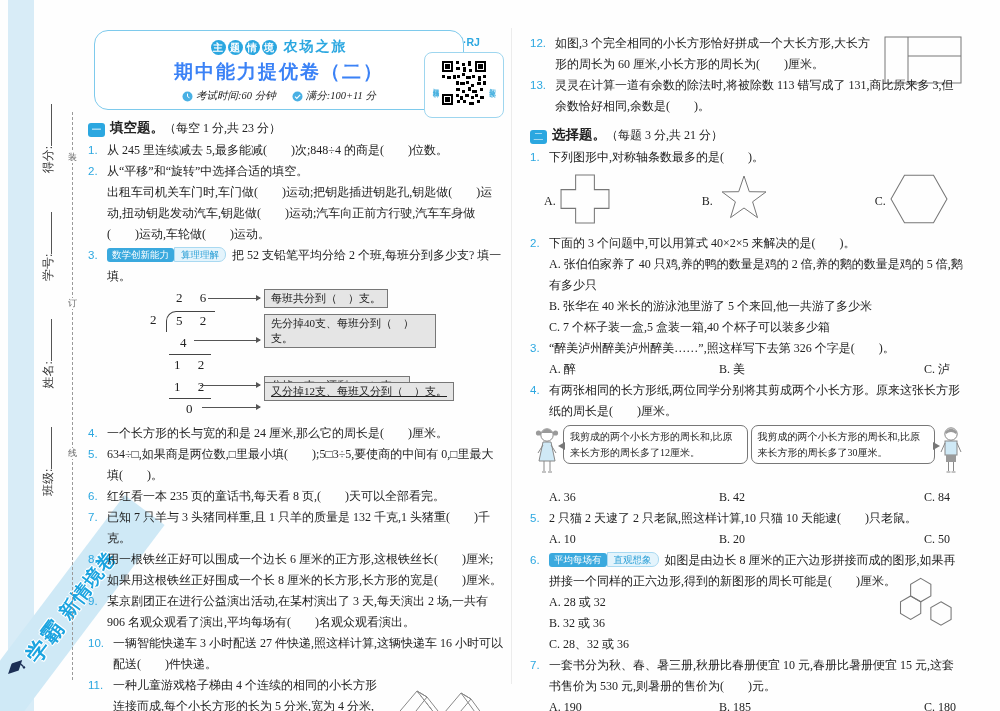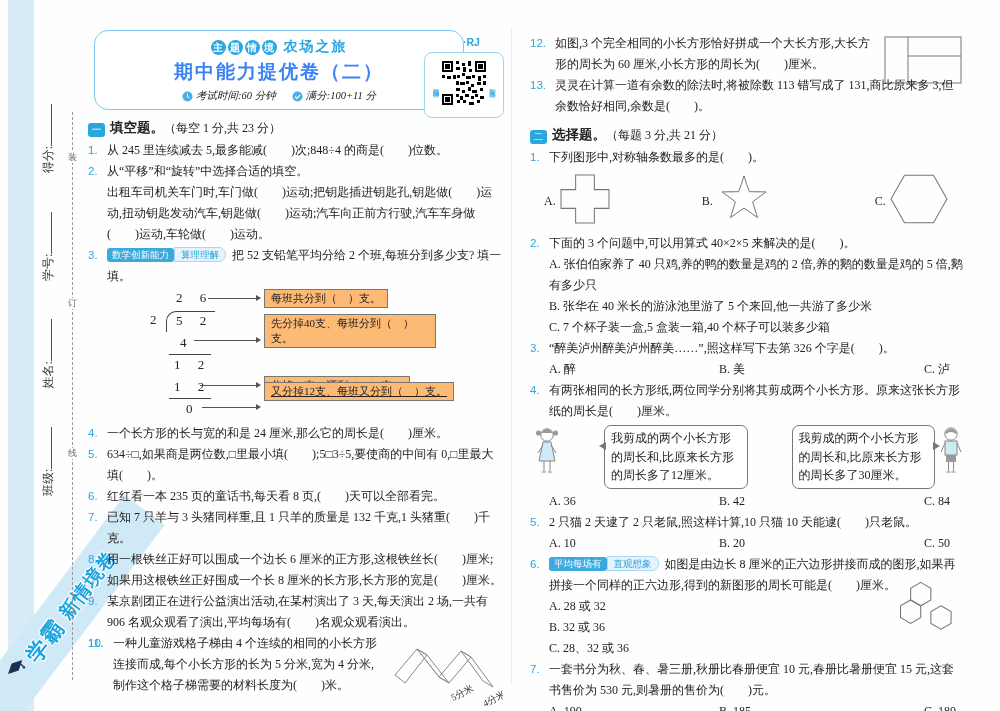--- a/index.html
+++ b/index.html
@@ -67,39 +67,39 @@
   .r4{left:70px;top:111px;letter-spacing:0;}
   .dvhr{position:absolute;border-top:1px solid #444;width:42px;left:53px;}
   .h1{top:64px;}.h2{top:108px;}
   .dvline{position:absolute;border-top:1px solid #555;}
   .dvline::after{content:"";position:absolute;right:-1px;top:-4px;border-left:5px solid #555;
                  border-top:3.5px solid transparent;border-bottom:3.5px solid transparent;}
   .c1{top:8px;left:92px;width:52px;}
   .c2{top:50px;left:78px;width:66px;}
   .c3{top:95px;left:84px;width:60px;}
   .c4{top:117px;left:86px;width:58px;}
-  .dvbox{position:absolute;left:148px;border:1px solid #777;padding:1px 6px;font-size:11px;line-height:15px;background:#fdba74;}
+  .dvbox{position:absolute;left:148px;border:1px solid #777;padding:1px 6px;font-size:11px;line-height:15px;background:#e5e5e5;}
   .b1{top:-1px;}
   .b2{top:24px;width:158px;}
   .b3{top:86px;}
   .b4{top:92px;text-decoration:underline;}
   
   .qfig11{position:relative;padding-right:118px;}
   .fig11{position:absolute;right:0;top:2px;}
   .qfig12{position:relative;padding-right:88px;}
   .fig12{position:absolute;right:2px;top:3px;}
   .shapesrow{display:flex;align-items:center;padding-left:14px;margin:5px 0 4px;height:56px;}
   .shapesrow .slab{font-size:12px;margin-right:4px;}
   .sgapB{margin-left:92px;}.sgapC{margin-left:104px;}
   .optrow{display:flex;padding-left:19px;font-size:12px;line-height:21px;}
   .oa{width:170px;}.ob{width:205px;}.oc{flex:1;}
   .optline{padding-left:19px;font-size:12px;line-height:21px;}
   .bubbles{display:flex;align-items:flex-start;gap:3px;margin:3px 0 2px;padding-left:4px;}
-  .bubble{border:1px solid #777;border-radius:7px;padding:3px 6px;font-size:12px;line-height:1.55;width:176px;
-          position:relative;background:#fff;margin-left:41px;}
+  .bubble{border:1px solid #777;border-radius:7px;padding:3px 6px;font-size:10px;line-height:1.55;width:176px;
+          position:relative;background:#fff;}
   .bubble.bl::before{content:"";position:absolute;left:-6px;top:16px;border-top:4px solid transparent;
           border-bottom:4px solid transparent;border-right:7px solid #777;}
   .bubble.br::after{content:"";position:absolute;right:-6px;top:16px;border-top:4px solid transparent;
           border-bottom:4px solid transparent;border-left:7px solid #777;}
   .q6wrap{position:relative;}
   .fig-hex{position:absolute;right:6px;top:26px;}
 </style>
 </head>
 <body>
 
@@ -231,20 +231,21 @@
     <div class="q">
       <span class="qno">8.</span>
       <span>用一根铁丝正好可以围成一个边长 6 厘米的正方形,这根铁丝长(　　)厘米;如果用这根铁丝正好围成一个长 8 厘米的长方形,长方形的宽是(　　)厘米。</span>
     </div>
     <div class="q">
       <span class="qno">9.</span>
       <span>某京剧团正在进行公益演出活动,在某村演出了 3 天,每天演出 2 场,一共有 906 名观众观看了演出,平均每场有(　　)名观众观看演出。</span>
     </div>
     <div class="q q2d">
       <span class="qno">10.</span>
+      <span>一辆智能快递车 3 小时配送 27 件快递,照这样计算,这辆快递车 16 小时可以配送(　　)件快递。</span>
     </div>
     <div class="q q2d qfig11">
       <span class="qno">11.</span>
       <span>一种儿童游戏格子梯由 4 个连续的相同的小长方形连接而成,每个小长方形的长为 5 分米,宽为 4 分米,制作这个格子梯需要的材料长度为(　　)米。</span>
       <span class="fig11">
         <svg width="112" height="76" viewBox="0 0 112 76">
           <g fill="none" stroke="#888" stroke-width="1">
             <polygon points="4,40 26,14 36,20 14,48"></polygon>
             <polygon points="26,14 48,42 58,48 36,20"></polygon>
             <polygon points="48,42 70,16 80,22 58,48"></polygon>

